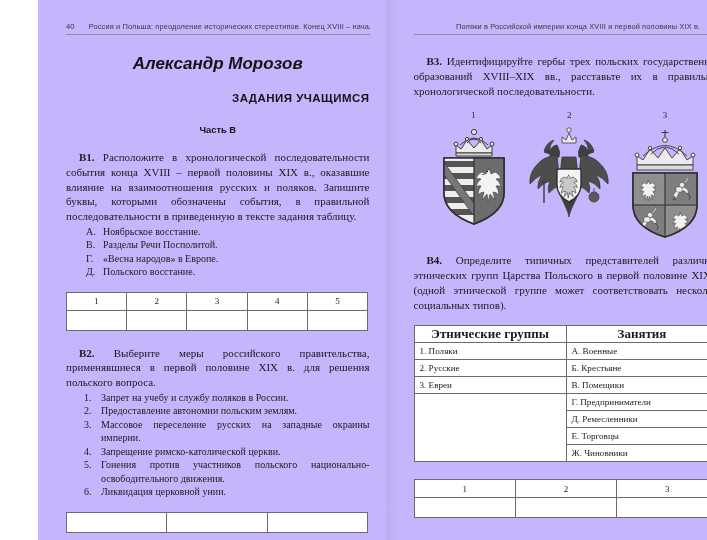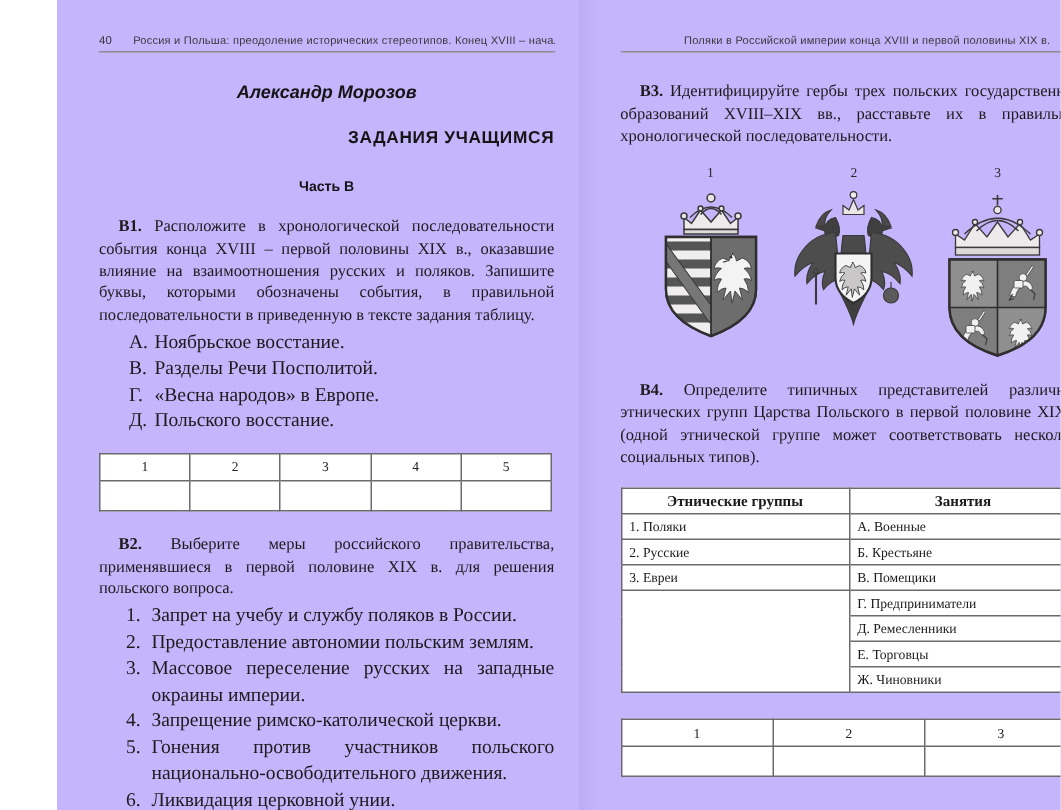--- a/index.html
+++ b/index.html
@@ -58,21 +58,21 @@
   .runhead.right { justify-content: flex-end; }
   .runhead.right .folio { margin-left: 14px; }
   .folio { font-size: 7.6px; color: #333; }
   .runhead-title { flex: 0 1 auto; overflow: hidden; }
 
   .byline {
     text-align: center;
     font-family: "Liberation Sans", sans-serif;
     font-style: italic;
     font-weight: bold;
-    font-size: 12px;
+    font-size: 17px;
     margin-top: 19px;
     color: #141414;
   }
   .doc-title {
     text-align: right;
     font-family: "Liberation Sans", sans-serif;
     font-weight: bold;
     font-size: 11.5px;
     letter-spacing: 0.04em;
     margin-top: 18px;
@@ -96,21 +96,21 @@
     hyphens: manual;
     color: #1b1b1b;
   }
   .task .lbl { font-weight: bold; }
   .task.r { margin-top: 0; }
 
   .listing {
     margin: 1px 0 0 0;
     padding: 0;
     list-style: none;
-    font-size: 13px;
+    font-size: 10px;
     line-height: 1.345;
     color: #1b1b1b;
   }
   .listing li {
     padding-left: 17px;
     text-indent: -17px;
     margin-left: 20px;
     text-align: justify;
   }
   .listing li .mk {
@@ -156,21 +156,21 @@
     font-size: 9.1px;
     height: 16px;
     padding: 0 5px;
     color: #1b1b1b;
     font-weight: normal;
   }
   table.match th {
     text-align: center;
     font-weight: bold;
     font-family: "Liberation Serif", serif;
-    font-size: 10px;
+    font-size: 13px;
   }
   table.match td { text-align: left; }
   table.match td.empty { border-left: 0.8px solid #6b6b6b; border-right: 0.8px solid #6b6b6b; border-top: none; border-bottom: none; }
   table.match tr.last-ethnic td.empty { border-bottom: 0.8px solid #6b6b6b; }
 
   
   .arms-row {
     display: flex;
     justify-content: space-between;
     align-items: flex-start;

